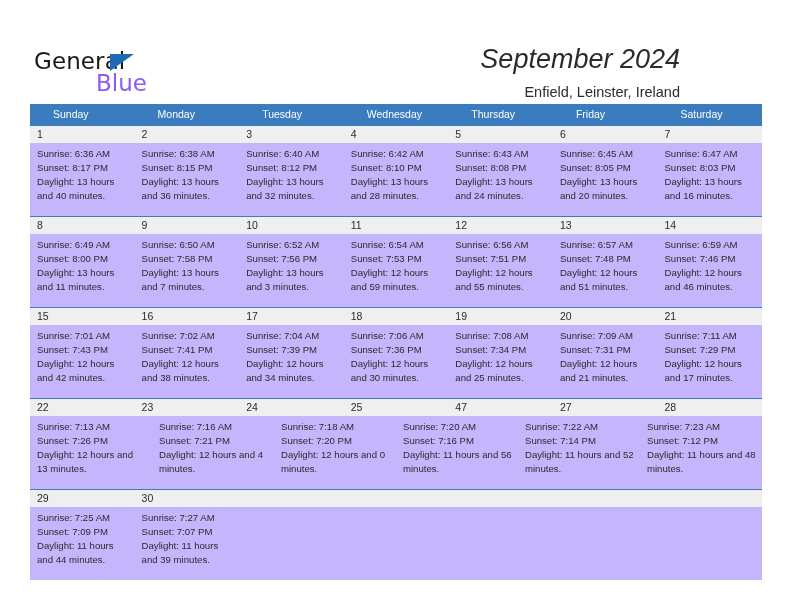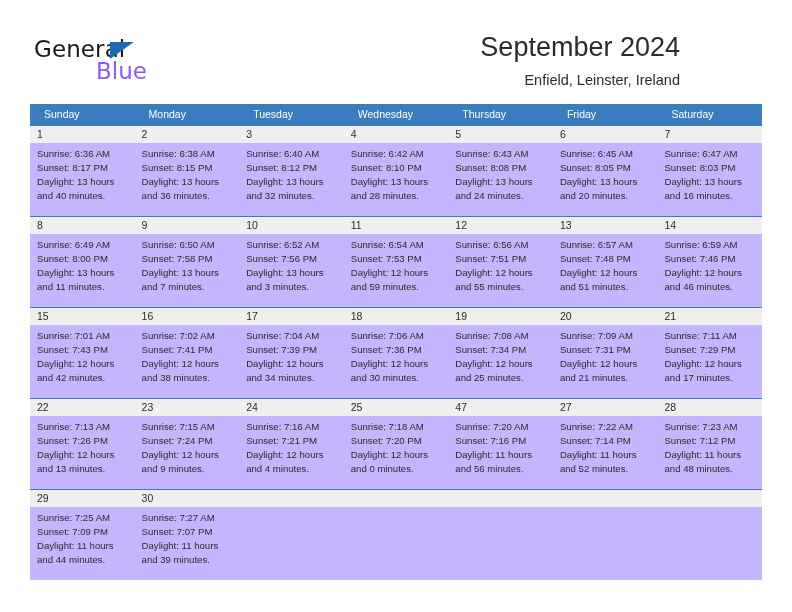--- a/index.html
+++ b/index.html
@@ -13,21 +13,21 @@
     position: relative;
     width: 792px;
     height: 612px;
     background: #ffffff;
     overflow: hidden;
   }
 
   
   .masthead {
     position: absolute;
-    left: 0; top: 0;
+    left: 0; top: 12px;
     width: 716px;
     height: 100px;
   }
   .brand {
     position: absolute;
     left: 34px;
     top: 36px;
     width: 200px;
     height: 50px;
   }
@@ -64,20 +64,21 @@
     right: 36px;
     top: 30px;
     text-align: right;
   }
   .cal-title {
     font-size: 27px;
     color: #2b2b2b;
     font-weight: 400;
     line-height: 34px;
     white-space: nowrap;
+    font-style: italic;
   }
   .cal-subtitle {
     font-size: 14.5px;
     color: #2b2b2b;
     font-weight: 400;
     line-height: 20px;
     margin-top: 6px;
     white-space: nowrap;
   }
 
@@ -91,21 +92,21 @@
   .dow-row {
     display: flex;
     background: #3a7cbe;
     height: 21px;
   }
   .dow-cell {
     flex: 1 1 0;
     color: #ffffff;
     font-size: 10.5px;
     line-height: 21px;
-    padding-left: 14px;
+    padding-left: 23px;
     white-space: nowrap;
     overflow: hidden;
   }
 
   .week {
     position: relative;
     border-top: 1.6px solid #3a7cbe;
   }
   .week:first-of-type { border-top: none; }
 
@@ -329,25 +330,20 @@
         <div class="num-cell">27</div>
         <div class="num-cell">28</div>
       </div>
       <div class="week-body">
         <div class="body-cell">
           <p>Sunrise: 7:13 AM</p>
           <p>Sunset: 7:26 PM</p>
           <p class="wrap">Daylight: 12 hours and 13 minutes.</p>
         </div>
         <div class="body-cell">
-          <p>Sunrise: 7:15 AM</p>
-          <p>Sunset: 7:24 PM</p>
-          <p class="wrap">Daylight: 12 hours and 9 minutes.</p>
-        </div>
-        <div class="body-cell">
           <p>Sunrise: 7:16 AM</p>
           <p>Sunset: 7:21 PM</p>
           <p class="wrap">Daylight: 12 hours and 4 minutes.</p>
         </div>
         <div class="body-cell">
           <p>Sunrise: 7:18 AM</p>
           <p>Sunset: 7:20 PM</p>
           <p class="wrap">Daylight: 12 hours and 0 minutes.</p>
         </div>
         <div class="body-cell">

